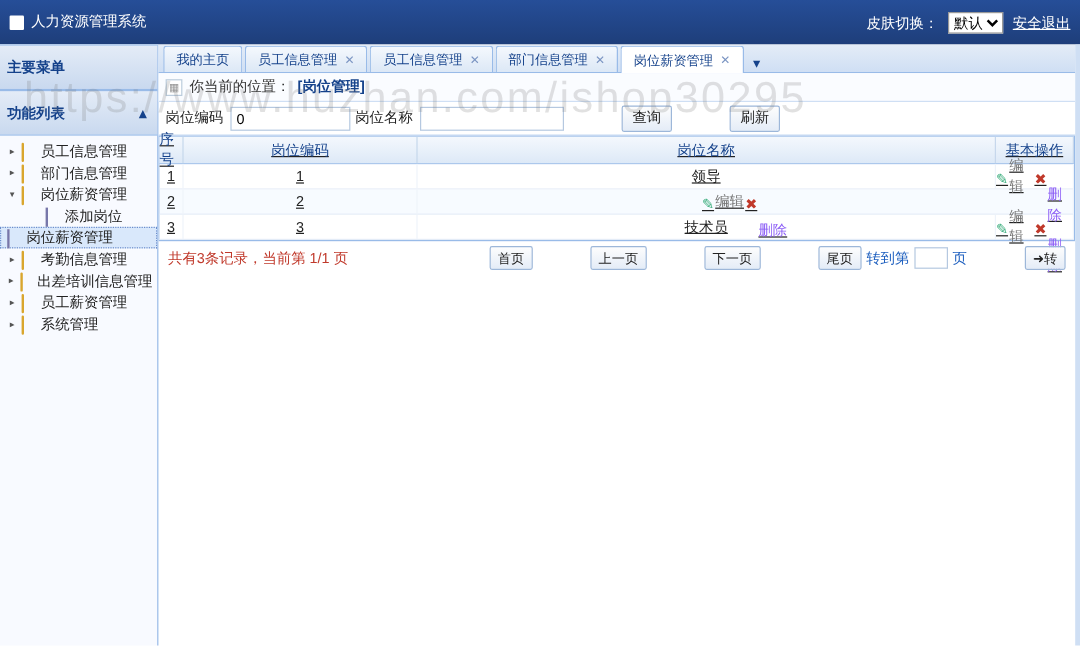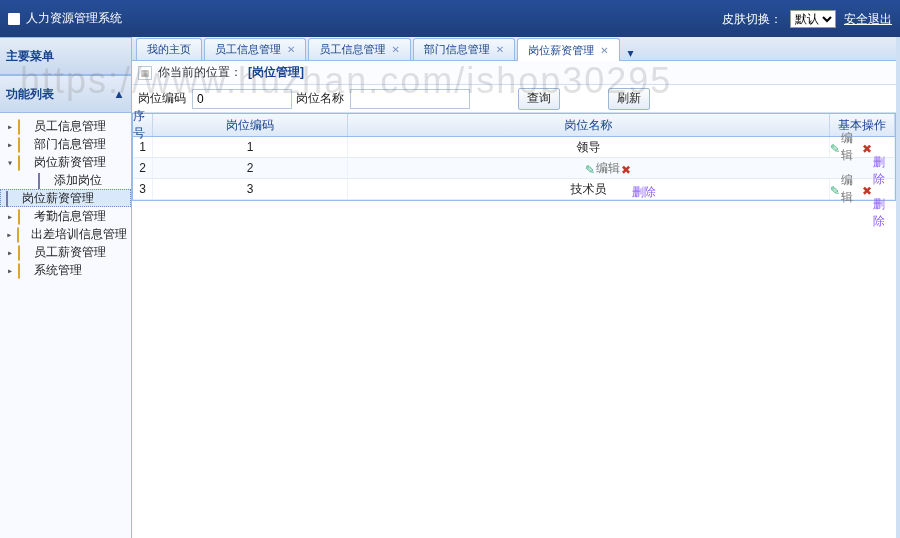--- a/index.html
+++ b/index.html
@@ -42,21 +42,21 @@
 .loc-bar { height:24px; border-bottom:1px solid #cfdff4; display:flex; align-items:center; padding:0 6px; gap:6px; color:#333; background:#fafcff; }
 .loc-bar .pg { width:14px; height:14px; border:1px solid #bcd; background:#fff; display:flex; align-items:center; justify-content:center; font-size:9px; color:#999; }
 .loc-bar .crumb { color:#15428b; font-weight:bold; }
 
 .filter-bar { height:28px; display:flex; align-items:center; padding:0 6px; gap:4px; border-bottom:1px solid #cfdff4; }
 .filter-bar label { margin-right:2px; }
 .filter-bar input[type=text] { height:20px; border:1px solid #b5c8e0; padding:0 4px; font-size:12px; }
 .btn { height:22px; padding:0 8px; border:1px solid #9db7d9; background:linear-gradient(#fdfdfd,#e4ecf7); border-radius:2px; cursor:pointer; font-size:12px; color:#222; display:inline-flex; align-items:center;margin-left:44px; }
 
 
-.grid { border:1px solid #99bbe8; margin:0; }
+.grid { border:1px solid #99bbe8; margin:0;text-decoration:underline; }
 .grid-hd { display:flex; background:linear-gradient(#f4f8fd,#dde9f7); border-bottom:1px solid #99bbe8; color:#15428b; }
 .grid-hd .cell { border-right:1px solid #c6d7ec; height:22px; display:flex; align-items:center; justify-content:center; font-size:12px; }
 .grid-row { display:flex; border-bottom:1px solid #e4ecf7; background:#fff; }
 .grid-row:nth-child(even){ background:#f7fbff; }
 .grid-row .cell { border-right:1px solid #eef3fa; height:20px; display:flex; align-items:center; justify-content:center; font-size:12px; }
 .col-seq { width:20px; }
 .col-code { width:195px; }
 .col-name { width:482px; }
 .col-op { flex:1; }
 .op-lnk { color:#737373; text-decoration:none; cursor:pointer; margin:0 1px; }
@@ -224,17 +224,30 @@
             <div class="cell col-op">
               <span class="op-ico ico-edit">✎</span>
               <a class="op-lnk">编辑</a> 
               <span class="op-ico ico-del">✖</span>
               <a class="op-lnk del">删除</a>
             </div>
           </div>
         </div>
     </div>
 
+    <div class="pager">
+      <div class="pager-left">共有3条记录，当前第 1/1 页</div>
+      <div class="pager-right">
+        <button class="btn">首页</button>
+        <button class="btn">上一页</button>
+        <button class="btn">下一页</button>
+        <button class="btn">尾页</button>
+        <span>转到第</span>
+        <input type="text" style="">
+        <span>页</span>
+        <button class="btn">➜转</button>
+      </div>
+    </div>
 
   </div>
 </div>
 
 <div class="wm">https://www.huzhan.com/ishop30295</div>
 
 </body></html>

